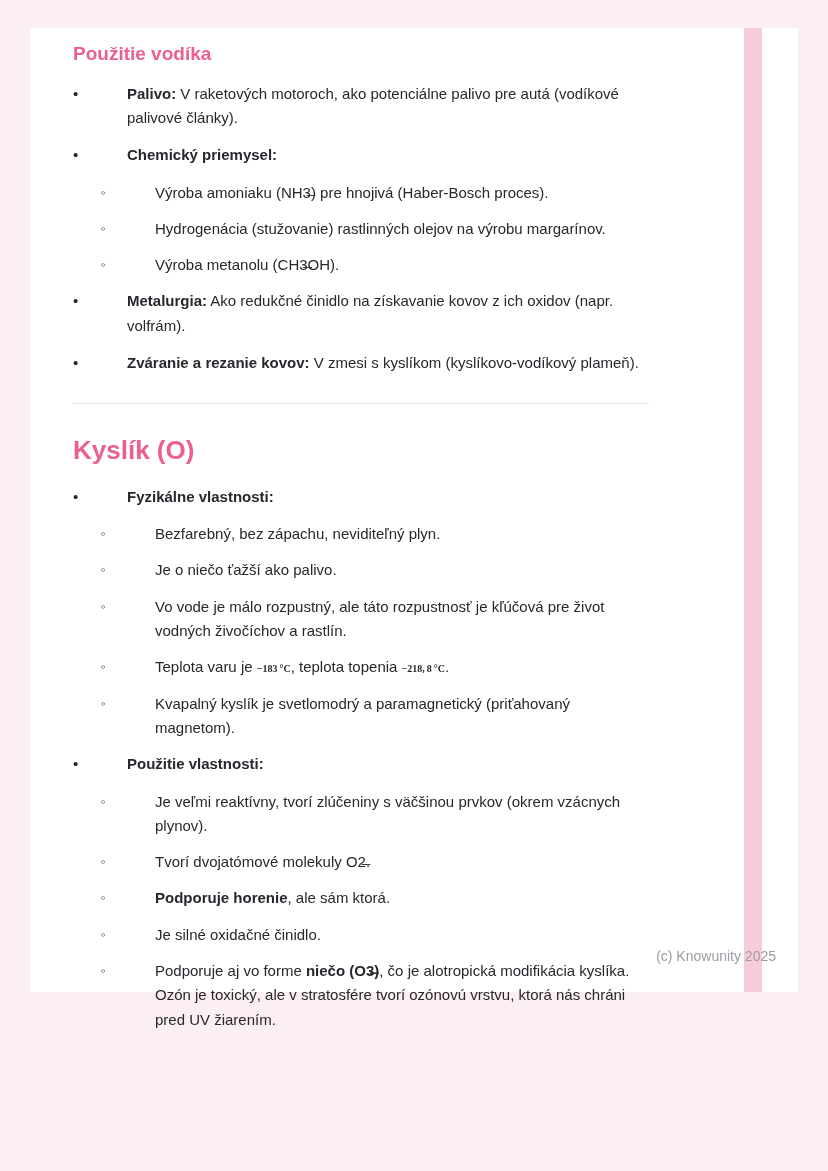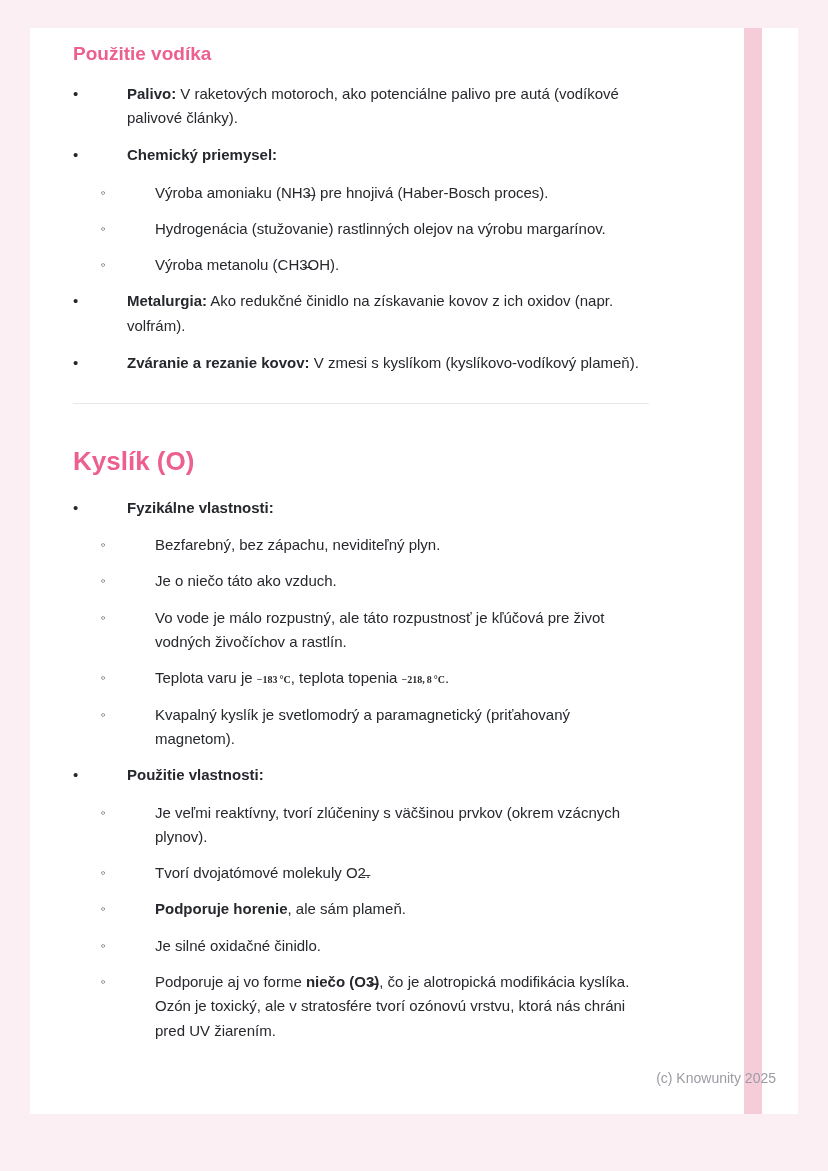--- a/index.html
+++ b/index.html
@@ -5,21 +5,21 @@
   * { margin:0; padding:0; box-sizing:border-box; }
   html,body { width:828px; height:1171px; }
   body {
     position:relative;
     background: var(--bg, #fbeff3);
     font-family: "Liberation Sans", sans-serif;
     overflow:hidden;
   }
   .page {
     position:absolute; left:30px; top:28px;
-    width:768px; height:1086px;
+    width:768px; height:964px;
     background:#ffffff;
   }
   .stripe {
     position:absolute; left:714px; top:0;
     width:18px; height:100%;
     background: var(--stripe, #f6ccd9);
   }
   .content {
     position:absolute; left:43px; top:14px; width:576px;
     color: var(--text, #26282d);
@@ -27,21 +27,21 @@
   }
   .sub-heading {
     color: var(--accent, #ed5f8e);
     font-size:19px; font-weight:700; line-height:1.3;
     margin:30px 0 15px 0;
   }
   .sub-heading:first-child { margin-top:0; }
   .main-heading {
     color: var(--accent, #ed5f8e);
     font-size:26px; font-weight:700; line-height:1.25;
-    margin:41px 0 18px 0;
+    margin:30px 0 18px 0;
   }
   .divider {
     border:none; border-top:1px solid var(--divider, #e8e8ea);
     margin:28px 0 0 0;
   }
   .para { margin:0 0 12px 0; }
   .list { margin:0 0 4px 0; }
   .li { display:flex; align-items:flex-start; margin:0 0 13px 0; }
   .li.l2 { margin-left:28px; margin-bottom:12px; }
   .marker { flex:0 0 18px; }
@@ -99,21 +99,21 @@
         <div class="li l1">
           <span class="marker">•</span>
           <span class="litext"><span class="b ">Fyzikálne vlastnosti:</span></span>
         </div>
         <div class="li l2">
           <span class="marker">◦</span>
           <span class="litext"><span>Bezfarebný, bez zápachu, neviditeľný plyn.</span></span>
         </div>
         <div class="li l2">
           <span class="marker">◦</span>
-          <span class="litext"><span>Je o niečo táto ako vzduch.</span></span>
+          <span class="litext"><span>Je o niečo ťažší ako palivo.</span></span>
         </div>
         <div class="li l2">
           <span class="marker">◦</span>
           <span class="litext"><span>Vo vode je málo rozpustný, ale táto rozpustnosť je kľúčová pre život vodných živočíchov a rastlín.</span></span>
         </div>
         <div class="li l2">
           <span class="marker">◦</span>
           <span class="litext"><span>Teplota varu je </span><span class="serif">−183 °C</span><span>, teplota topenia </span><span class="serif">−218, 8 °C</span><span>.</span></span>
         </div>
         <div class="li l2">
@@ -127,21 +127,21 @@
         <div class="li l2">
           <span class="marker">◦</span>
           <span class="litext"><span>Je veľmi reaktívny, tvorí zlúčeniny s väčšinou prvkov (okrem vzácnych plynov).</span></span>
         </div>
         <div class="li l2">
           <span class="marker">◦</span>
           <span class="litext"><span>Tvorí dvojatómové molekuly O2̶.</span></span>
         </div>
         <div class="li l2">
           <span class="marker">◦</span>
-          <span class="litext"><span class="b ">Podporuje horenie</span><span>, ale sám plameň.</span></span>
+          <span class="litext"><span class="b ">Podporuje horenie</span><span>, ale sám ktorá.</span></span>
         </div>
         <div class="li l2">
           <span class="marker">◦</span>
           <span class="litext"><span>Je silné oxidačné činidlo.</span></span>
         </div>
         <div class="li l2">
           <span class="marker">◦</span>
           <span class="litext"><span>Podporuje aj vo forme </span><span class="b ">niečo (O3̶)</span><span>, čo je alotropická modifikácia kyslíka. Ozón je toxický, ale v stratosfére tvorí ozónovú vrstvu, ktorá nás chráni pred UV žiarením.</span></span>
         </div>
       </div>

